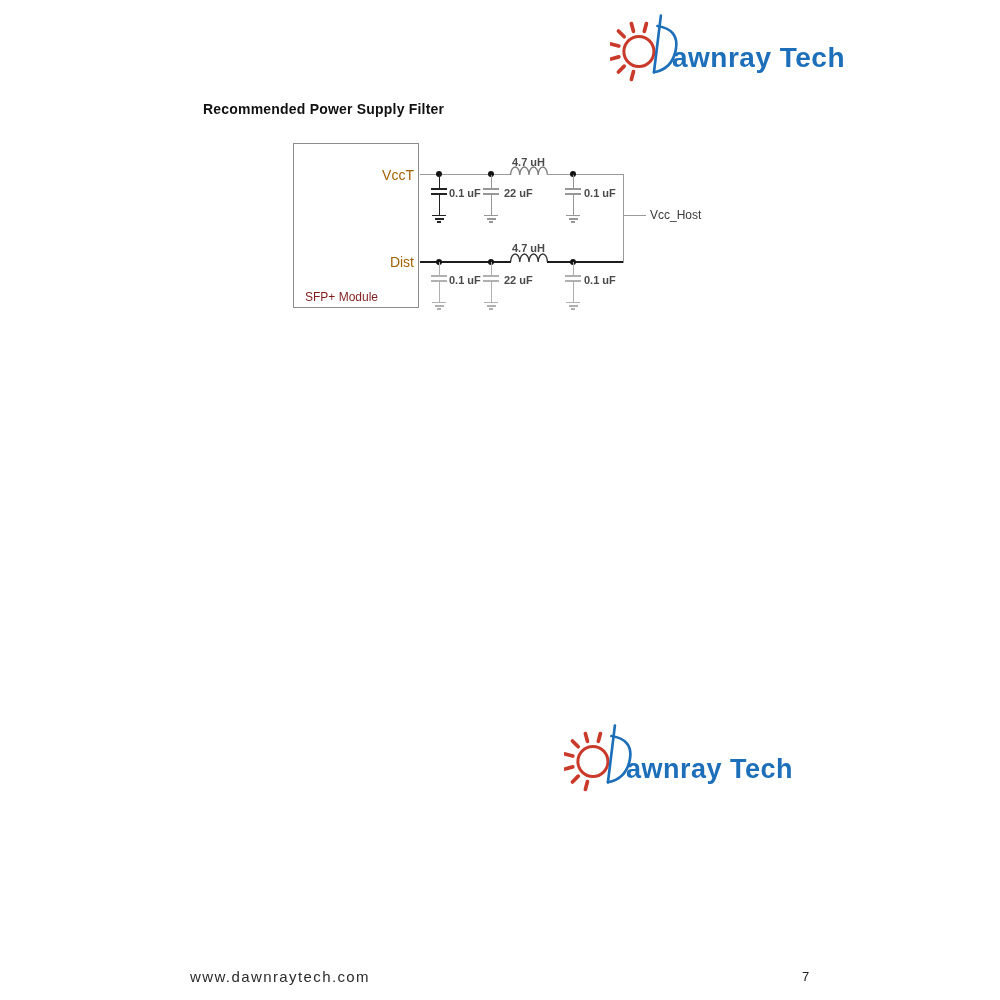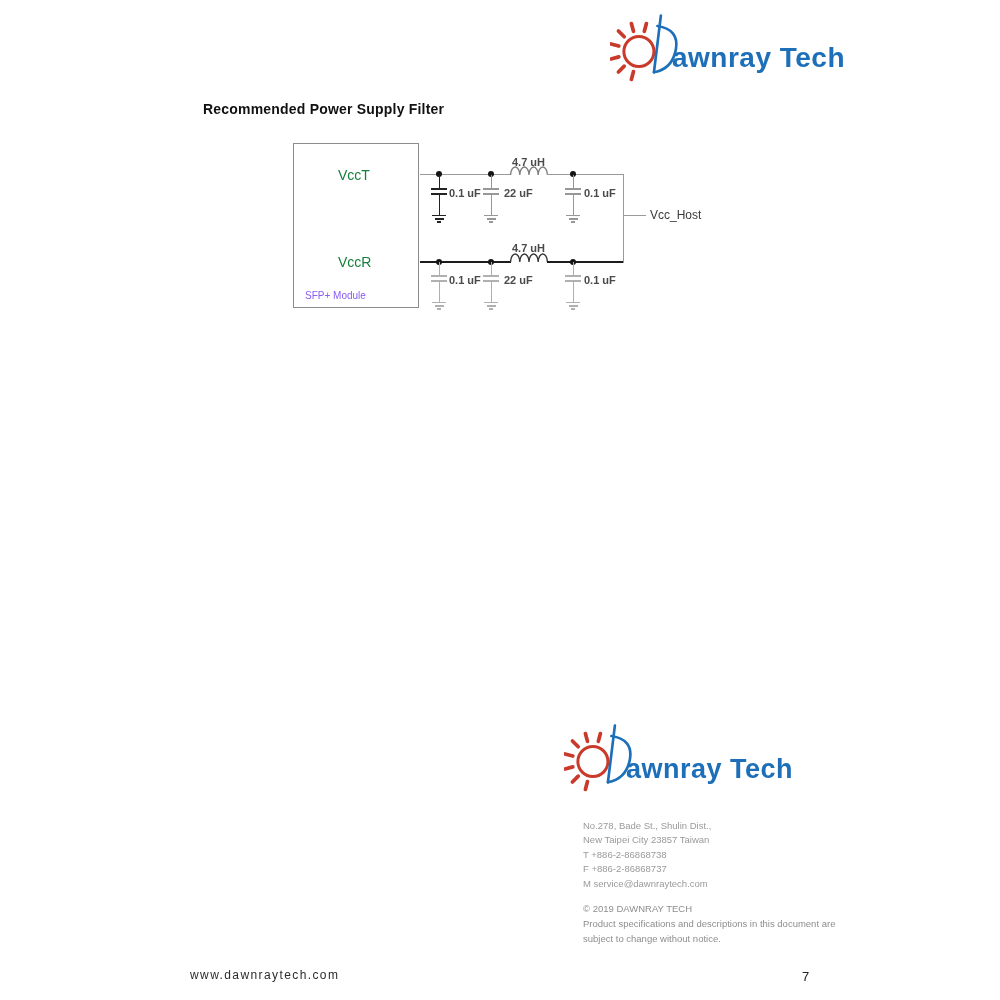--- a/index.html
+++ b/index.html
@@ -14,23 +14,23 @@
              font-family:"Liberation Sans",sans-serif;}
 
   
   .doc-title{position:absolute;left:190px;top:101px;font-size:14px;font-weight:bold;
              color:#111;letter-spacing:.2px;margin-left:13px;}
 
   
   .hline,.vline{position:absolute;}
   .module-box{position:absolute;left:293px;top:143px;width:126px;height:165px;
               border:1px solid #8c8c8c;box-sizing:border-box;background:#fff;}
-  .port-label{position:absolute;left:338px;width:76px;text-align:left;
-              font-size:14px;color:#15803d;}
-  .module-label{position:absolute;left:305px;top:290px;font-size:10px;color:#8b5cf6;}
+  .port-label{position:absolute;left:338px;width:76px;text-align:right;
+              font-size:14px;color:#a16207;}
+  .module-label{position:absolute;left:305px;top:290px;font-size:12px;color:#7f1d1d;}
   .net-label{position:absolute;font-size:12px;color:#3a3a3a;}
   .val-label{position:absolute;font-size:11px;color:#4a4a4a;white-space:nowrap;font-weight:bold;}
 
   .cap{position:absolute;width:16px;height:48px;}
   .cap i{position:absolute;display:block;background:currentColor;}
   .cap .lead1{left:7.5px;top:0;width:1px;height:13px;}
   .cap .plate1{left:0;top:13px;width:16px;height:1.6px;}
   .cap .plate2{left:0;top:18px;width:16px;height:1.6px;}
   .cap .lead2{left:7.5px;top:19.6px;width:1px;height:20px;}
   .cap .gbar1{left:1px;top:39.6px;width:14px;height:1.6px;}
@@ -40,21 +40,21 @@
   .cap.gray{color:#979797;}
   .cap.light{color:#b0b0b0;}
 
   .dot{position:absolute;width:6px;height:6px;border-radius:50%;background:#141414;}
 
   
   .contact{position:absolute;left:583px;top:819px;font-size:9.5px;color:#9a9a9a;
            line-height:14.4px;}
   .legal{position:absolute;left:583px;top:901px;font-size:9.5px;color:#8e8e8e;
          line-height:15px;}
-  .site{position:absolute;left:190px;top:968px;font-size:12px;letter-spacing:1.4px;
+  .site{position:absolute;left:190px;top:968px;font-size:15px;letter-spacing:1.4px;
         color:#2b2b2b;}
   .pageno{position:absolute;left:802px;top:969px;font-size:13px;color:#222;}
 </style>
 </head>
 <body>
 
 <div class="page">
 
   <div class="logo" style="left:610px;top:12px;">
     <svg width="74" height="72" viewBox="0 0 64 62">
@@ -76,21 +76,21 @@
     <span class="sr-only">D</span>
     <span class="logo-rest" style="font-size:28px;margin:30px 0 0 -12px;">awnray Tech</span>
   </div>
 
   <div class="doc-title">Recommended Power Supply Filter</div>
 
   <div>
 
     <div class="module-box"></div>
     <span class="port-label" style="top:167px;">VccT</span>
-    <span class="port-label" style="top:254px;">VccR</span>
+    <span class="port-label" style="top:254px;">Dist</span>
     <span class="module-label">SFP+ Module</span>
 
     <div class="hline" style="left:420px;top:174px;width:91px;height:1px;background:#9a9a9a;"></div>
     <svg class="abs" style="left:510px;top:166px;" width="38" height="10">
       <path d="M0.6 9 a4.6 8 0 0 1 9.2 0 a4.6 8 0 0 1 9.2 0 a4.6 8 0 0 1 9.2 0 a4.6 8 0 0 1 9.2 0" fill="none" stroke="#7d7d7d" stroke-width="1.3"></path>
     </svg>
     <div class="hline" style="left:547px;top:174px;width:77px;height:1px;background:#9a9a9a;"></div>
     <span class="val-label" style="left:512px;top:156px;">4.7 uH</span>
 
     <div class="hline" style="left:420px;top:261px;width:91px;height:2px;background:#1c1c1c;"></div>
@@ -158,30 +158,18 @@
       <circle cx="25" cy="34" r="13" fill="none" stroke="#c93a2b" stroke-width="2.6"></circle>
       <g fill="none" stroke="#1c6fb8" stroke-width="2.3" stroke-linecap="round">
         <path d="M44,3 Q41,28 38,52"></path>
         <path d="M41,12 Q60,15 57,32 Q54,49 38,52"></path>
       </g>
     </svg>
     <span class="sr-only">D</span>
     <span class="logo-rest" style="font-size:27px;margin:32px 0 0 -12px;">awnray Tech</span>
   </div>
 
-  <div class="contact">
-    <div>No.278, Bade St., Shulin Dist.,</div>
-    <div>New Taipei City 23857 Taiwan</div>
-    <div>T +886-2-86868738</div>
-    <div>F +886-2-86868737</div>
-    <div>M service@dawnraytech.com</div>
-  </div>
 
-  <div class="legal">
-    <div>© 2019 DAWNRAY TECH</div>
-    <div>Product specifications and descriptions in this document are</div>
-    <div>subject to change without notice.</div>
-  </div>
 
   <div class="site">www.dawnraytech.com</div>
   <div class="pageno">7</div>
 
 </div>
 
 </body></html>

